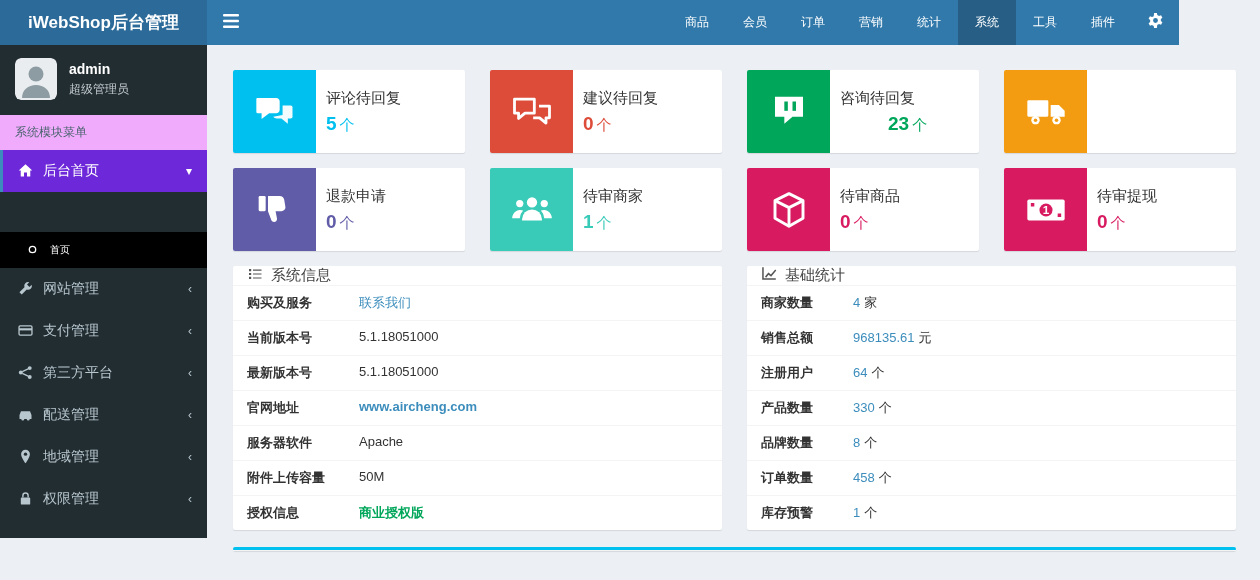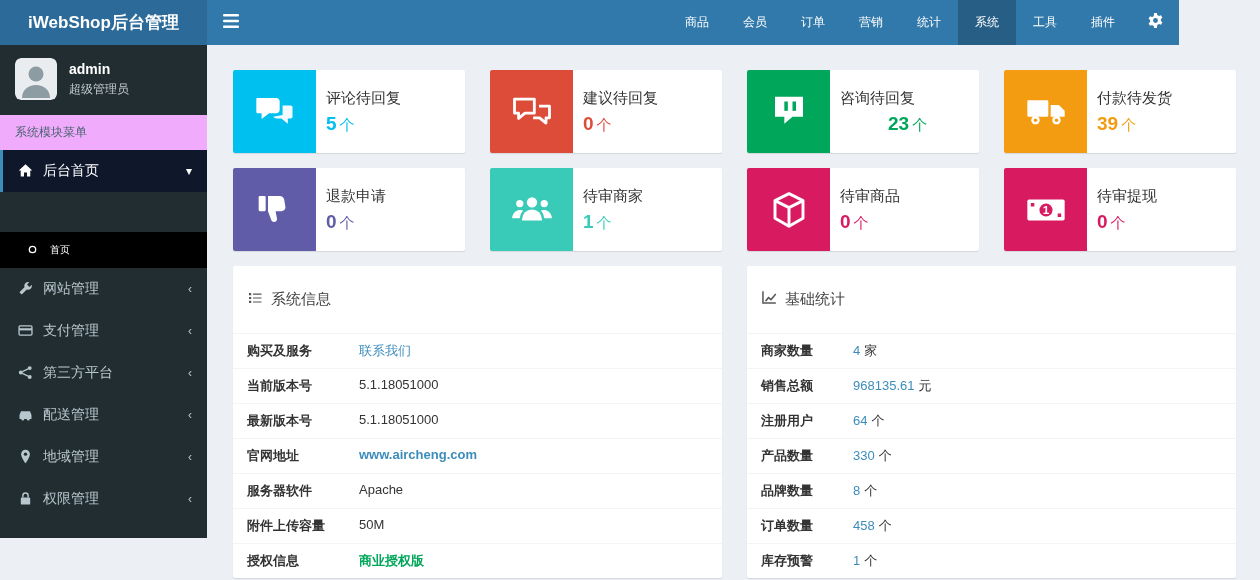--- a/index.html
+++ b/index.html
@@ -24,42 +24,42 @@
   .user-panel { display:flex; align-items:center; gap:12px; padding:13px 15px 15px 15px; }
   .avatar { width:42px; height:42px; border-radius:6px; overflow:hidden; flex:0 0 42px; }
   .avatar svg { width:42px; height:42px; }
   .user-name { color:#fff; font-size:14px; font-weight:bold; margin-bottom:4px; }
   .user-role { color:#c3ccd1; font-size:12px; }
   .sidebar-section { background:#f0abfc; color:#4b646f; font-size:12px; padding:9px 15px; }
   .menu-item, .menu-sub-item { display:flex; align-items:center; gap:9px; padding:12px 15px;
       font-size:14px; color:#b8c7ce; cursor:pointer; border-left:3px solid transparent; }
   .menu-item .mi-icon, .menu-sub-item .mi-icon { width:16px; height:16px; display:inline-flex; }
   .menu-item .mi-icon svg, .menu-sub-item .mi-icon svg { width:15px; height:15px; fill:currentColor; }
-  .menu-item.active { color:#fff; background:#0f172a; border-left-color:#3c8dbc; }
+  .menu-item.active { color:#fff; background:#6d28d9; border-left-color:#3c8dbc; }
   .menu-sub-item { background:#000000; padding:10px 15px 10px 22px; font-size:10px;margin-top:40px; }
   .menu-sub-item.active { color:#fff; }
   .chev { margin-left:auto; font-size:12px; color:inherit; }
 
   
   .main { position:absolute; top:45px; left:207px; width:1053px; height:535px;
           padding:25px 24px 0 26px; overflow:hidden; }
   .info-grid { display:grid; grid-template-columns:repeat(4,1fr); column-gap:25px; row-gap:15px; }
   .info-box { background:#fff; height:83px; display:flex; box-shadow:0 1px 1px rgba(0,0,0,.1);
               border-radius:2px; cursor:pointer; }
   .ib-icon { width:83px; flex:0 0 83px; display:flex; align-items:center; justify-content:center;
              border-radius:2px 0 0 2px; }
   .ib-icon svg { width:42px; height:42px; }
   .ib-content { padding:10px 10px; display:flex; flex-direction:column; justify-content:center; }
   .ib-text { font-size:15px; color:#333; margin-bottom:5px; white-space:nowrap; }
   .ib-number { font-size:19px; font-weight:bold; }
   .ib-number .unit { font-size:15px; font-weight:normal; margin-left:3px; }
 
   .panel-grid { display:grid; grid-template-columns:1fr 1fr; column-gap:25px; margin-top:15px; }
   .panel { background:#fff; box-shadow:0 1px 1px rgba(0,0,0,.1); border-radius:2px; }
-  .panel-header { display:flex; align-items:center; gap:8px; padding:24px 14px; font-size:15px;
+  .panel-header { display:flex; align-items:center; gap:8px; padding:0 14px; font-size:15px;
                   color:#444; border-bottom:1px solid #f4f4f4; }
   .panel-header svg { width:16px; height:16px; fill:#555; }
   .p-row { display:flex; padding:8px 14px; min-height:33px;
            border-bottom:1px solid #f4f4f4; font-size:13px; }
   .p-row:last-child { border-bottom:none; }
   .p-label { font-weight:bold; color:#333; flex:0 0 112px; }
   .p-label.narrow { flex:0 0 92px; }
   .p-value { color:#333; }
   .v-link { color:#3c8dbc; cursor:pointer; }
   .v-link-bold { color:#3c8dbc; font-weight:bold; cursor:pointer; }
@@ -240,24 +240,20 @@
         <div class="ib-icon" style="background: rgb(243, 156, 18);">
           <svg viewBox="0 0 36 36">
             <rect x="2" y="8" width="18" height="14" rx="1" fill="#fff"></rect>
             <path d="M22 12h7l5 5v5H22z" fill="#fff"></path>
             <circle cx="9" cy="25" r="3.6" fill="#fff"></circle>
             <circle cx="9" cy="25" r="1.5" fill="#f39c12"></circle>
             <circle cx="27" cy="25" r="3.6" fill="#fff"></circle>
             <circle cx="27" cy="25" r="1.5" fill="#f39c12"></circle>
           </svg>
         </div>
-        <div class="ib-content">
-          <div class="ib-text">付款待发货</div>
-          <div class="ib-number" style="color: rgb(243, 156, 18);"><span>39</span><span class="unit">个</span></div>
-        </div>
       </div>
       <div class="info-box">
         <div class="ib-icon" style="background: rgb(96, 92, 168);">
           <svg viewBox="0 0 36 36" fill="#fff">
             <rect x="4" y="6" width="6" height="13" rx="1"></rect>
             <path d="M12 6h10c2 0 3.6 1.4 3.9 3.3l1 6c.3 2.1-1.3 3.7-3.4 3.7h-5l1.2 6.2c.3 1.6-.9 3-2.5 3-1 0-1.9-.6-2.3-1.5L12 19z"></path>
           </svg>
         </div>
         <div class="ib-content">
           <div class="ib-text">退款申请</div>

